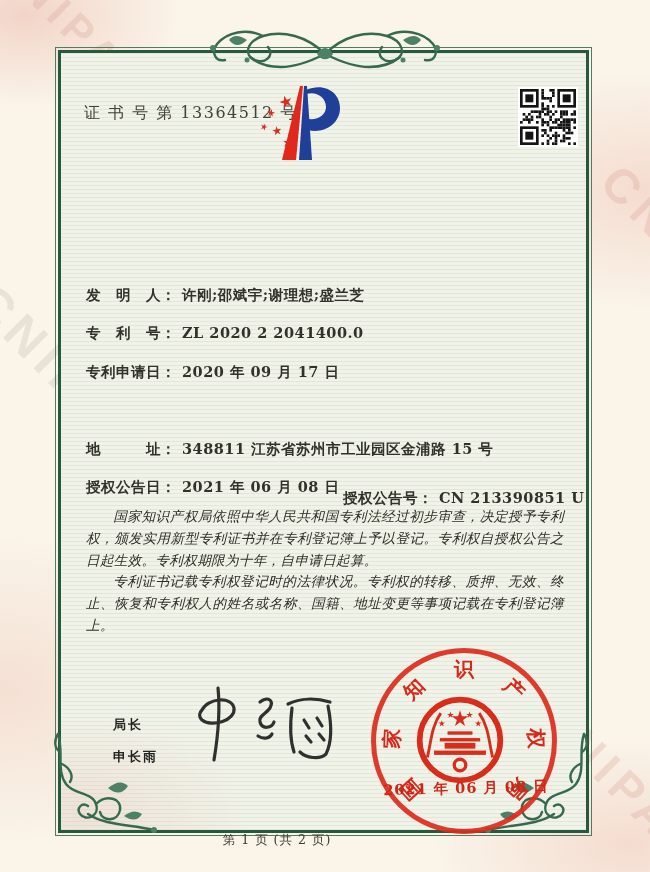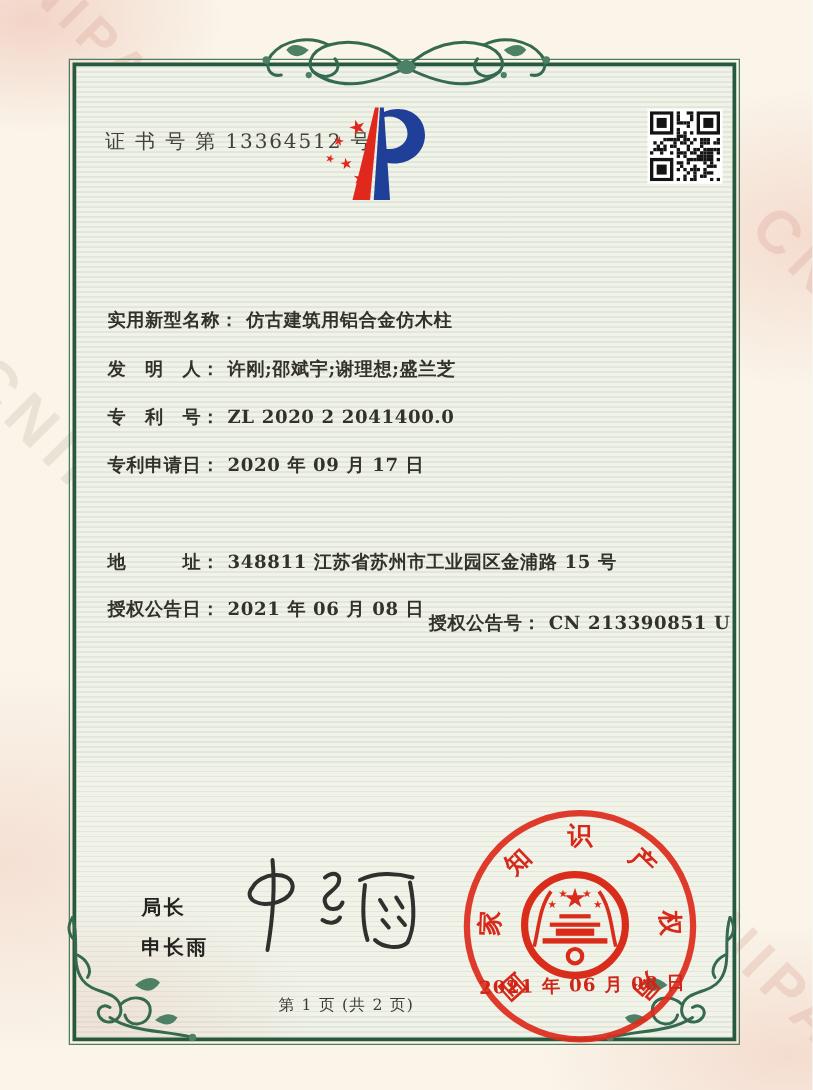--- a/index.html
+++ b/index.html
@@ -42,36 +42,36 @@
     font-size:33px;font-weight:700;color:#141414;letter-spacing:5px;white-space:nowrap;
   }
   .row{position:absolute;left:86px;font-size:14.5px;font-weight:600;color:#32322a;white-space:nowrap;letter-spacing:.5px;}
   .flabel{margin-right:6px;}
   .pair2{position:absolute;left:257px;top:11px;}
   .paras{position:absolute;left:86px;top:506px;width:478px;color:#2e2e26;}
   .paras p{
     margin:0;font-size:13.6px;line-height:21.8px;text-align:justify;text-indent:2em;
     font-style:italic;font-weight:500;letter-spacing:.3px;
   }
-  .signer{position:absolute;left:113px;font-family:Liberation Sans, sans-serif;font-weight:bold;font-size:16px;color:#23231f;letter-spacing:2px;}
+  .signer{position:absolute;left:113px;font-family:Liberation Sans, sans-serif;font-weight:bold;font-size:13px;color:#23231f;letter-spacing:2px;}
   .signature{position:absolute;left:188px;top:680px;}
   .seal{position:absolute;left:371px;top:648px;width:186px;height:186px;}
   .seal-ring{
     position:absolute;left:0;top:0;width:176px;height:176px;border:5px solid rgba(221,43,27,.92);
     border-radius:50%;
   }
   .seal-char{
     position:absolute;left:93px;top:93px;font-size:20px;font-weight:700;color:#d7281a;
     transform-origin:center;
   }
   .seal-date{
     position:absolute;left:378px;top:779px;width:176px;text-align:center;font-size:14.5px;
     font-weight:700;color:#ce2517;letter-spacing:1px;transform:rotate(-1.5deg);
   }
-  .footer{position:absolute;left:0;top:796px;width:554px;text-align:center;font-size:12.5px;color:#3b3b33;letter-spacing:1px;}
+  .footer{position:absolute;left:0;top:832px;width:554px;text-align:center;font-size:12.5px;color:#3b3b33;letter-spacing:1px;}
 </style>
 </head>
 <body>
 
 <div id="page">
 
   <span class="wm wm-pink" style="left:-22px;top:-12px;font-size:42px;">CNIPA</span>
   <span class="wm wm-gray" style="left:372px;top:232px;font-size:44px;">CNIPA</span>
   <span class="wm wm-pink" style="left:583px;top:210px;font-size:48px;">CNIPA</span>
   <span class="wm wm-gray" style="left:-45px;top:330px;font-size:50px;">CNIPA</span>
@@ -268,42 +268,43 @@
       <rect x="42.666666666666664" y="50.666666666666664" width="2.6666666666666665" height="2.6666666666666665" fill="#141414"></rect>
       <rect x="21.333333333333332" y="53.33333333333333" width="2.6666666666666665" height="2.6666666666666665" fill="#141414"></rect>
       <rect x="26.666666666666664" y="53.33333333333333" width="2.6666666666666665" height="2.6666666666666665" fill="#141414"></rect>
       <rect x="32" y="53.33333333333333" width="2.6666666666666665" height="2.6666666666666665" fill="#141414"></rect>
       <rect x="34.666666666666664" y="53.33333333333333" width="2.6666666666666665" height="2.6666666666666665" fill="#141414"></rect>
       <rect x="48" y="53.33333333333333" width="2.6666666666666665" height="2.6666666666666665" fill="#141414"></rect>
       <rect x="53.33333333333333" y="53.33333333333333" width="2.6666666666666665" height="2.6666666666666665" fill="#141414"></rect>
     </svg>
 
 
-  <div class="row" style="top:247px;">
-    <span class="flabel">实用新型名称：</span><span class="fvalue">仿古建筑用铝合金仿木柱</span>
-  </div>
   <div class="row" style="top:286px;">
     <span class="flabel">发　明　人：</span><span class="fvalue">许刚;邵斌宇;谢理想;盛兰芝</span>
   </div>
   <div class="row" style="top:324px;">
     <span class="flabel">专　利　号：</span><span class="fvalue">ZL 2020 2 2041400.0</span>
   </div>
   <div class="row" style="top:363px;">
     <span class="flabel">专利申请日：</span><span class="fvalue">2020 年 09 月 17 日</span>
   </div>
   <div class="row" style="top:440px;">
     <span class="flabel">地　　　址：</span><span class="fvalue">348811 江苏省苏州市工业园区金浦路 15 号</span>
   </div>
   <div class="row" style="top:478px;">
     <span class="flabel">授权公告日：</span><span class="fvalue">2021 年 06 月 08 日</span>
     <span class="pair2">
       <span class="flabel">授权公告号：</span><span class="fvalue">CN 213390851 U</span>
     </span>
   </div>
 
+  <div class="paras">
+    <p>国家知识产权局依照中华人民共和国专利法经过初步审查，决定授予专利权，颁发实用新型专利证书并在专利登记簿上予以登记。专利权自授权公告之日起生效。专利权期限为十年，自申请日起算。</p>
+    <p>专利证书记载专利权登记时的法律状况。专利权的转移、质押、无效、终止、恢复和专利权人的姓名或名称、国籍、地址变更等事项记载在专利登记簿上。</p>
+  </div>
 
   <div class="signer" style="top:716px;">局长</div>
   <div class="signer" style="top:748px;">申长雨</div>
 
   <svg class="signature" width="170" height="105" viewBox="0 0 170 105">
     <g stroke="#1c1c1c" stroke-width="3.2" fill="none" stroke-linecap="round" opacity="0.9">
       <path d="M30,8 C32,28 30,56 26,80"></path>
       <path d="M14,30 C20,18 44,16 46,28 C48,40 24,48 14,40 C10,36 12,32 14,30"></path>
       <path d="M72,22 C80,16 86,20 82,28 C78,34 70,36 72,42 C74,50 84,48 86,42"></path>
       <path d="M70,56 C76,60 82,58 84,54"></path>

